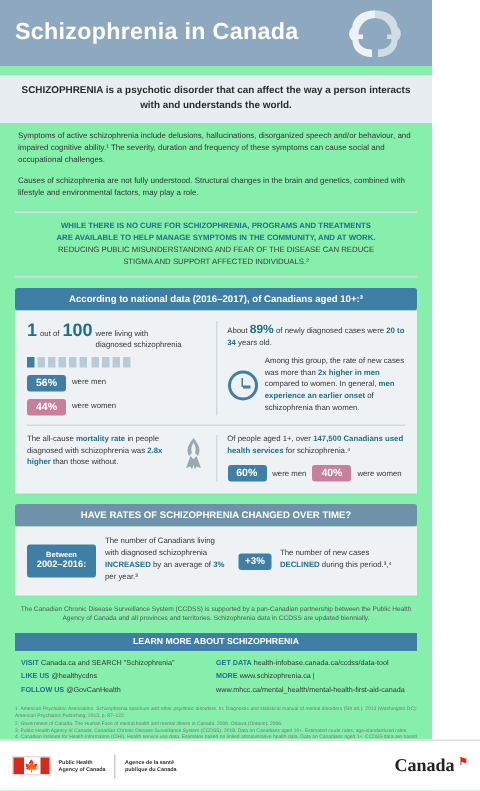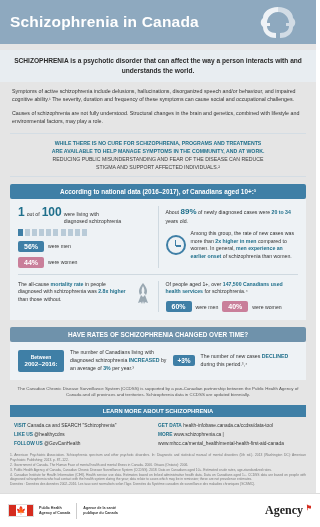--- a/index.html
+++ b/index.html
@@ -2,21 +2,21 @@
 <html><head>
 <meta charset="utf-8">
 <style>
   * { box-sizing: border-box; margin: 0; padding: 0; }
   body {
     width: 320px; height: 527px;
     font-family: "Liberation Sans", sans-serif;
     background: #ffffff;
     overflow: hidden;
   }
-  .page { width: 316px; height: 527px; position: relative; background: #e5e5e5; }
+  .page { width: 288px; height: 527px; position: relative; background: #86efac; }
 
   
   .header {
     background: #8ea9bf;
     height: 44px;
     position: relative;
     overflow: hidden;
   }
   .header-title {
     position: absolute;
@@ -392,18 +392,18 @@
     <div class="fgov">
       <b>Public Health</b>
         <b>Agency of Canada</b>
     </div>
     <div class="fsep"></div>
     <div class="fgov">
       <b>Agence de la santé</b>
         <b>publique du Canada</b>
     </div>
     <div class="canada-word">
-      <span>Agency</span>
+      <span>Canada</span>
       <span class="fl">⚑</span>
     </div>
   </div>
 
 </div>
 
 </body></html>

